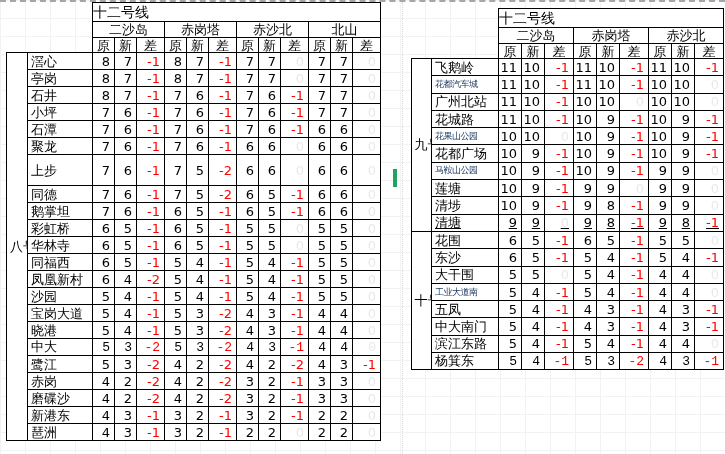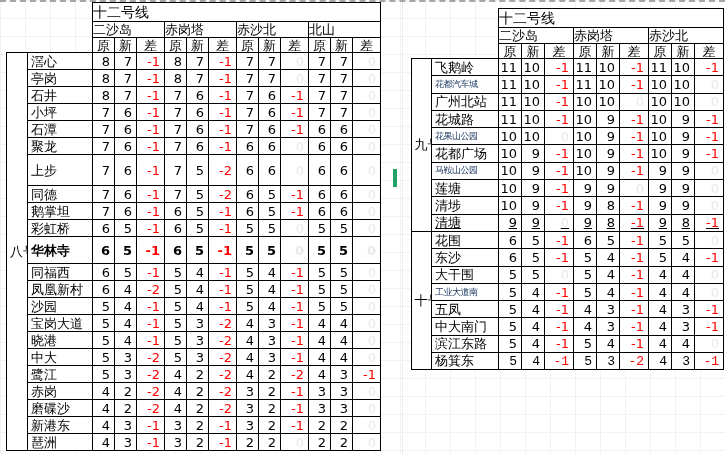--- a/index.html
+++ b/index.html
@@ -28,21 +28,21 @@
   #left-table-wrap  { left:6px;  top:2px; }
   #right-table-wrap { left:411px; top:8px; }
   table { border-collapse:collapse; table-layout:fixed; background:transparent; }
   td {
     border:1px solid var(--bd); background:#fff; padding:0;
     font-size:13px; line-height:1; white-space:nowrap; overflow:hidden;
     vertical-align:middle;
   }
   td.corner { border:none; background:transparent; }
   td.t-title   { font-size:14px; height:19px; }
-  td.t-group   { font-size:13px; height:16px; }
+  td.t-group   { text-align:center; font-size:13px; height:16px; }
   td.t-colhead { text-align:center; font-size:13px; height:15px; }
   td.station { text-align:left; padding-left:3px; }
   td.station.small { font-size:9px; color:var(--cond); letter-spacing:-0.5px; }
   td.num { text-align:right; padding-right:4px; font-size:13px; }
   td.diff-neg  { color:var(--red); }
   td.diff-zero { color:var(--faint); }
   td.linelabel { vertical-align:middle; }
   .vtext {
     width:14px; margin:0 auto; word-break:break-all;
     line-height:15px; font-size:13px; text-align:center;
@@ -243,21 +243,21 @@
           <td class="num">6</td>
           <td class="num">5</td>
           <td class="num diff-neg">-1</td>
           <td class="num">5</td>
           <td class="num">5</td>
           <td class="num diff-zero">0</td>
           <td class="num">5</td>
           <td class="num">5</td>
           <td class="num diff-zero">0</td>
         </tr>
-        <tr style="height: 27px; font-weight: bold;">
+        <tr style="height: 17px;">
           <td class="station">华林寺</td>
           <td class="num">6</td>
           <td class="num">5</td>
           <td class="num diff-neg">-1</td>
           <td class="num">6</td>
           <td class="num">5</td>
           <td class="num diff-neg">-1</td>
           <td class="num">5</td>
           <td class="num">5</td>
           <td class="num diff-zero">0</td>
@@ -333,21 +333,21 @@
           <td class="num">5</td>
           <td class="num">3</td>
           <td class="num diff-neg">-2</td>
           <td class="num">4</td>
           <td class="num">3</td>
           <td class="num diff-neg">-1</td>
           <td class="num">4</td>
           <td class="num">4</td>
           <td class="num diff-zero">0</td>
         </tr>
-        <tr style="height: 17px;">
+        <tr style="height: 17px; font-family: Liberation Mono, monospace;">
           <td class="station">中大</td>
           <td class="num">5</td>
           <td class="num">3</td>
           <td class="num diff-neg">-2</td>
           <td class="num">5</td>
           <td class="num">3</td>
           <td class="num diff-neg">-2</td>
           <td class="num">4</td>
           <td class="num">3</td>
           <td class="num diff-neg">-1</td>

